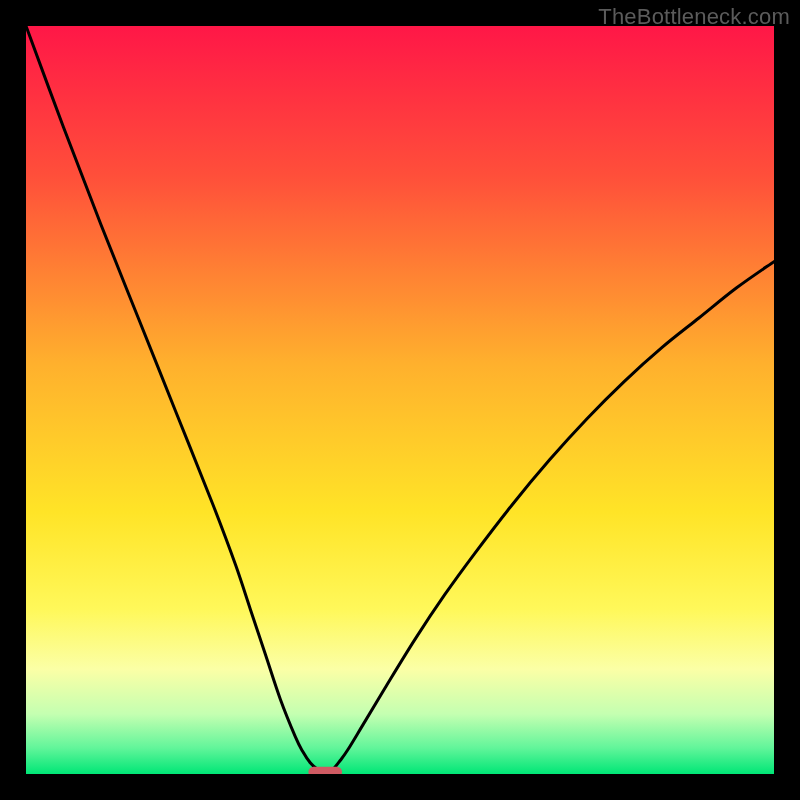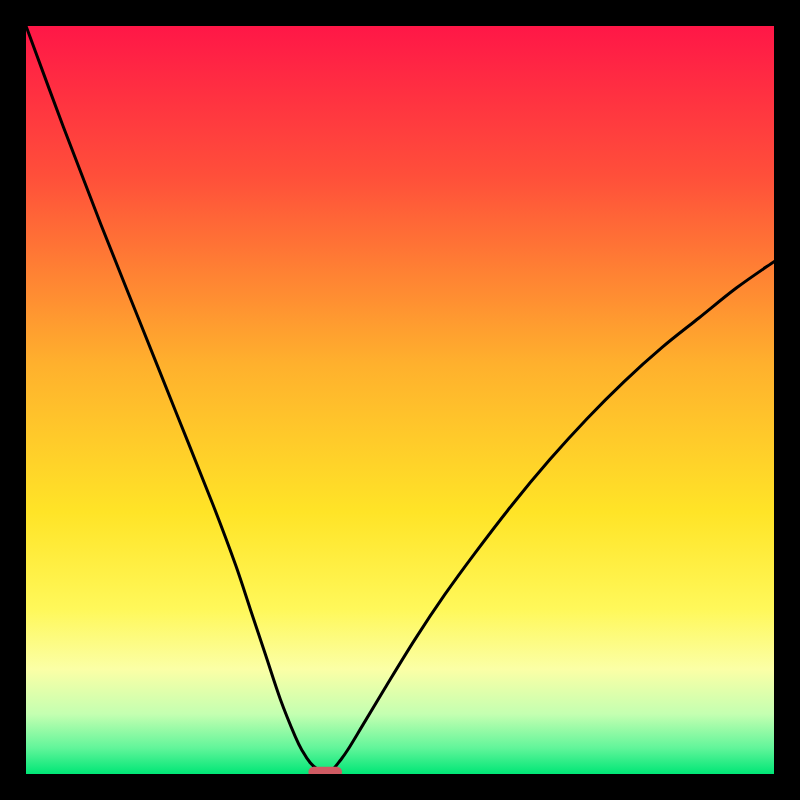--- a/index.html
+++ b/index.html
@@ -34,20 +34,21 @@
     font-weight: 500;
     letter-spacing: 0.2px;
     z-index: 10;
   }
   svg { display: block; }
 </style>
 </head>
 <body>
 
 <div class="frame">
+  <div class="watermark">TheBottleneck.com</div>
   <div class="plot-area">
     <svg id="chart-svg" width="748" height="748" viewBox="0 0 748 748">
       <defs>
         <linearGradient id="bg-grad" x1="0" y1="0" x2="0" y2="1">
             <stop offset="0%" stop-color="#ff1747"></stop>
             <stop offset="20%" stop-color="#ff4f3a"></stop>
             <stop offset="45%" stop-color="#ffb02d"></stop>
             <stop offset="65%" stop-color="#ffe427"></stop>
             <stop offset="78%" stop-color="#fff85a"></stop>
             <stop offset="86%" stop-color="#fbffa6"></stop>

